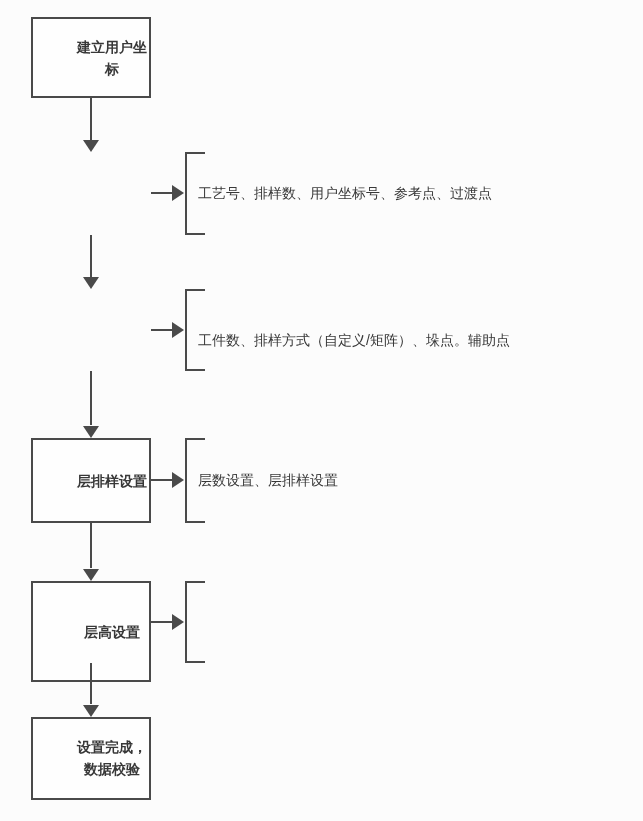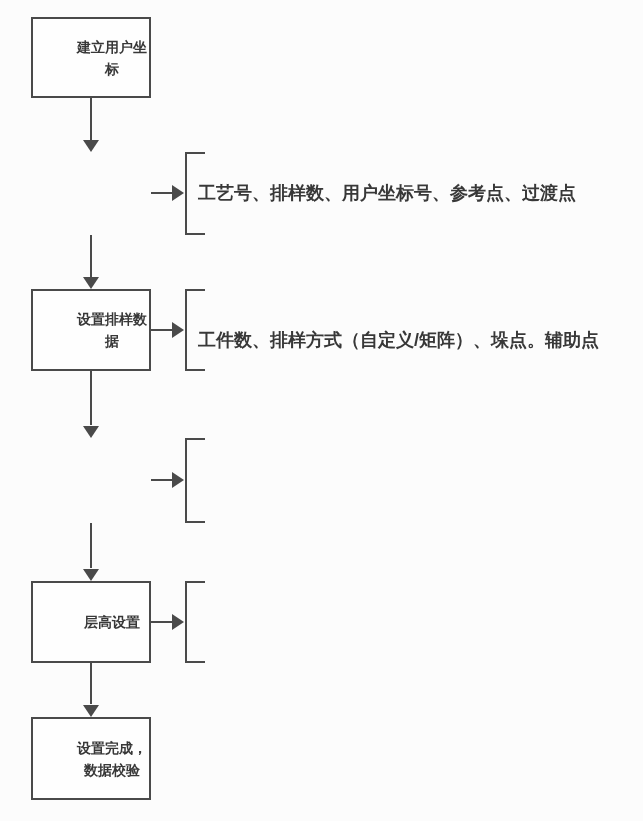--- a/index.html
+++ b/index.html
@@ -53,21 +53,21 @@
   .bracket{
     position:absolute;left:185px;width:20px;
     border-left:2px solid var(--line-color);
     border-top:2px solid var(--line-color);
     border-bottom:2px solid var(--line-color);
     box-sizing:border-box;
     background:transparent;
   }
   .detail{
     position:absolute;left:198px;height:20px;
-    font-size:18px;font-weight:bold;line-height:20px;
+    font-size:14px;font-weight:normal;line-height:20px;
     white-space:nowrap;
     color:var(--text-color);
   }
 </style>
 </head>
 <body>
 
 <div class="canvas">
 
   <div class="box" style="top:17px;height:81px;">
@@ -77,44 +77,44 @@
   <div class="vline" style="top:98px;height:42px;"></div>
   <div class="vhead" style="top:140px;"></div>
 
   <div class="hline" style="left:151px;top:192px;width:22px;"></div>
   <div class="rhead" style="left:172px;top:185px;"></div>
   <div class="bracket" style="top:152px;height:83px;"></div>
   <div class="detail" style="top:183px;">工艺号、排样数、用户坐标号、参考点、过渡点</div>
   <div class="vline" style="top:235px;height:43px;"></div>
   <div class="vhead" style="top:277px;"></div>
 
-  <div class="box" style="top:289px;height:82px;">
-    <span>设置排样数
-据</span>
-  </div>
   <div class="hline" style="left:151px;top:329px;width:22px;"></div>
   <div class="rhead" style="left:172px;top:322px;"></div>
   <div class="bracket" style="top:289px;height:82px;"></div>
   <div class="detail" style="top:330px;">工件数、排样方式（自定义/矩阵）、垛点。辅助点</div>
   <div class="vline" style="top:371px;height:54px;"></div>
   <div class="vhead" style="top:426px;"></div>
 
+  <div class="box" style="top:438px;height:85px;">
+    <span>层排样设置</span>
+  </div>
   <div class="hline" style="left:151px;top:479px;width:22px;"></div>
   <div class="rhead" style="left:172px;top:472px;"></div>
   <div class="bracket" style="top:438px;height:85px;"></div>
+  <div class="detail" style="top:470px;">层数设置、层排样设置</div>
   <div class="vline" style="top:523px;height:45px;"></div>
   <div class="vhead" style="top:569px;"></div>
 
-  <div class="box" style="top:581px;height:82px;">
+  <div class="box" style="top:581px;height:101px;">
     <span>层高设置</span>
   </div>
   <div class="hline" style="left:151px;top:621px;width:22px;"></div>
   <div class="rhead" style="left:172px;top:614px;"></div>
   <div class="bracket" style="top:581px;height:82px;"></div>
   <div class="vline" style="top:663px;height:41px;"></div>
   <div class="vhead" style="top:705px;"></div>
 
-  <div class="box" style="top:717px;height:83px;">
+  <div class="box" style="top:717px;height:83px;font-family:Liberation Serif, serif;">
     <span>设置完成，
 数据校验</span>
   </div>
 
 </div>
 
 </body></html>

